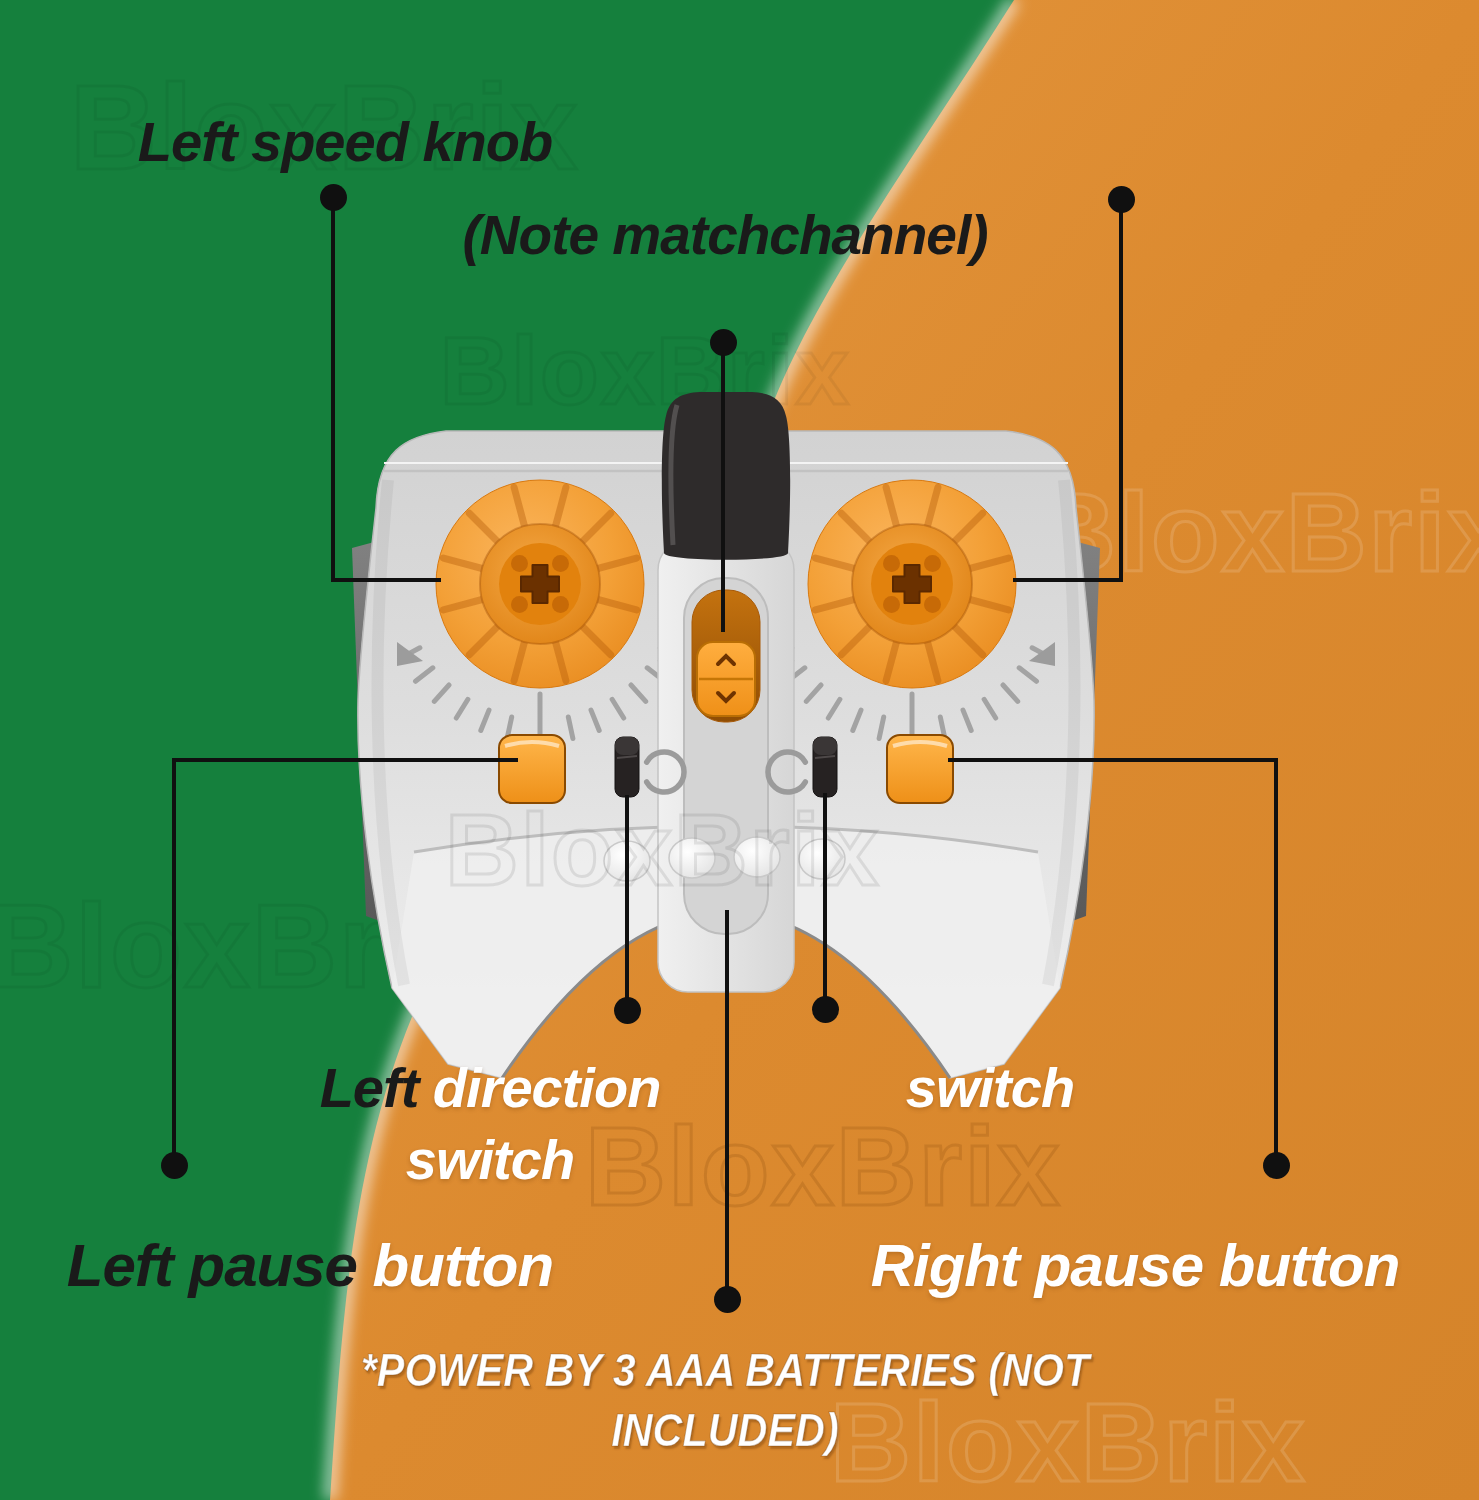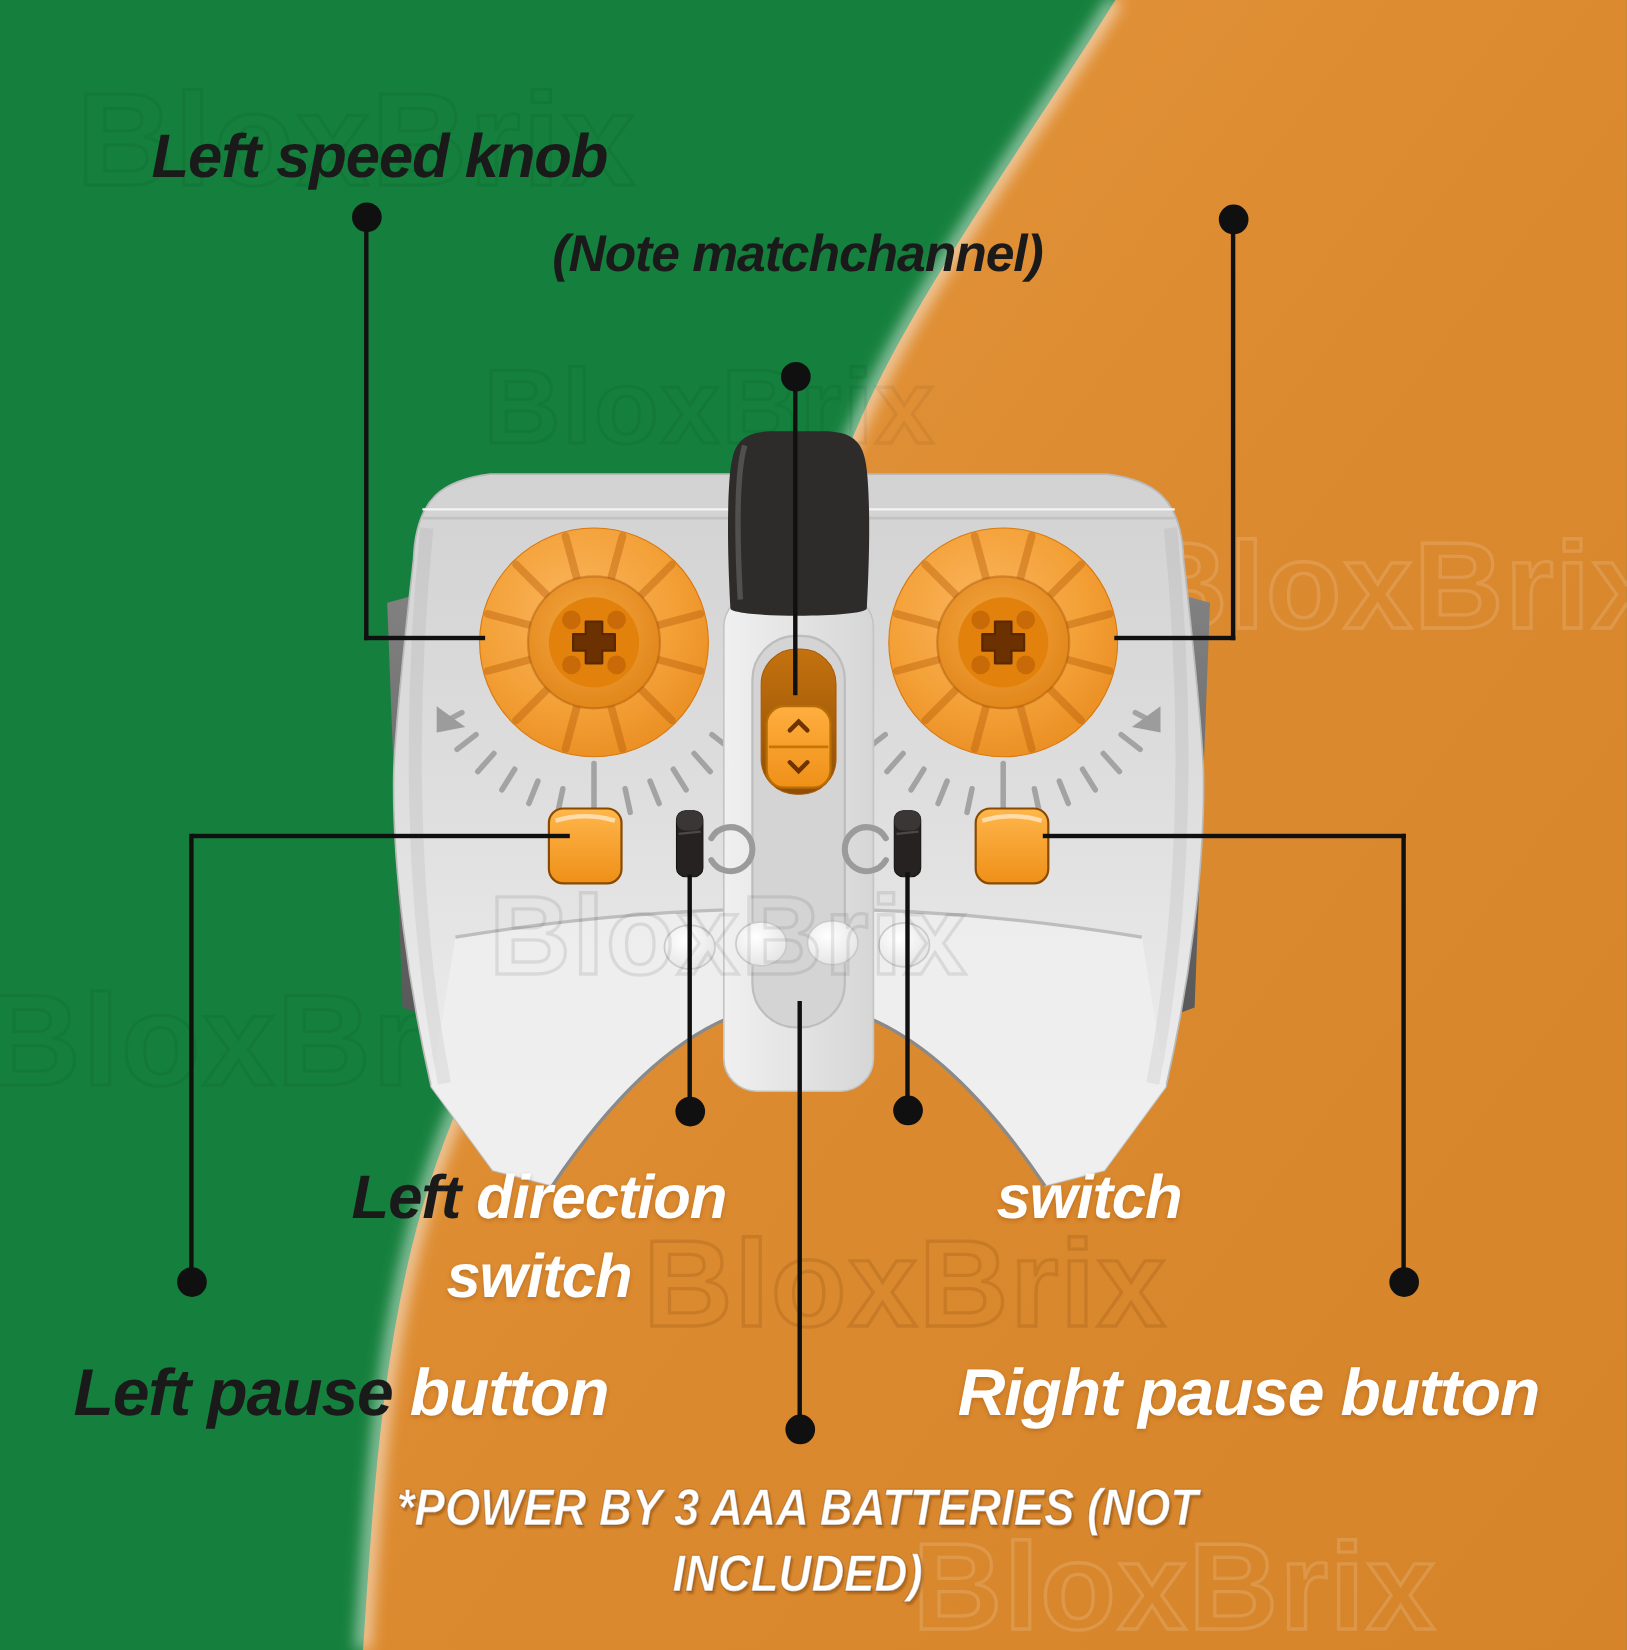--- a/index.html
+++ b/index.html
@@ -19,21 +19,21 @@
   .vline,.hline{position:absolute;background:#101010;z-index:4;}
   .vline{width:4px;}
   .hline{height:4px;}
   .dot{position:absolute;width:27px;height:27px;border-radius:50%;background:#101010;z-index:4;}
   
   .lbl{position:absolute;font-weight:700;font-style:italic;text-align:center;
        letter-spacing:-1px;z-index:5;line-height:1.28;}
   .blk{color:#1a1a1a;}
   .wht{color:#ffffff;text-shadow:0 2px 4px rgba(110,55,5,0.30);}
   .fs-top{font-size:56px;}
-  .fs-note{font-size:47px;}
+  .fs-note{font-size:55px;}
   .fs-pause{font-size:60px;}
   .battery{font-size:47px;color:#ffffff;transform:scaleX(0.88);letter-spacing:0;
            -webkit-text-stroke:1.2px rgba(100,50,0,0.30);
            text-shadow:2px 3px 2px rgba(100,50,0,0.35);}
 </style>
 </head>
 <body>
 
 <div class="canvas">
 

